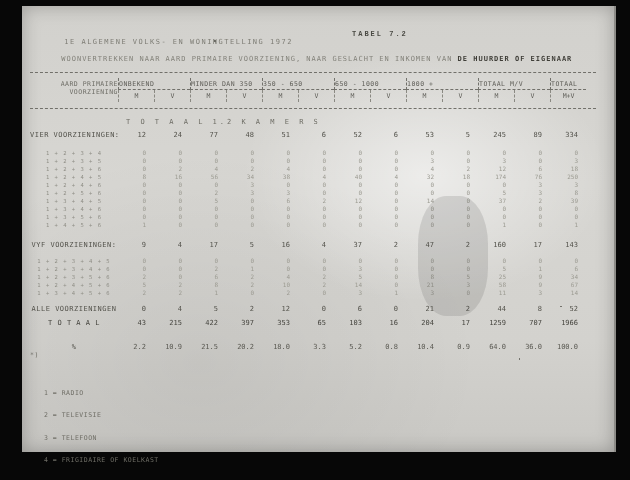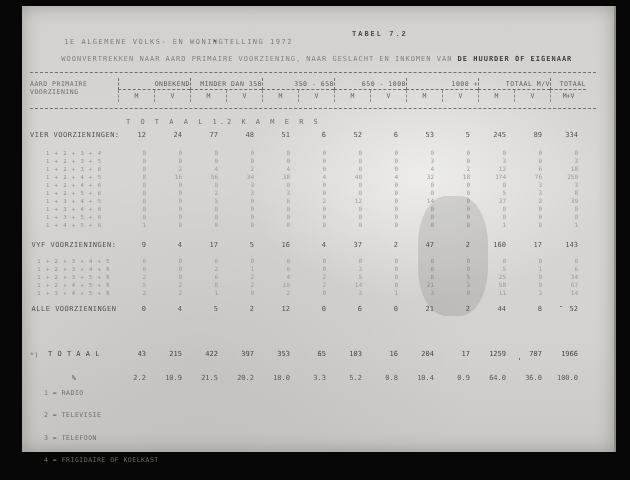--- a/index.html
+++ b/index.html
@@ -21,41 +21,41 @@
   .t-line{position:absolute;white-space:pre;color:#6b6a64;}
   .title-row{top:24px;left:0;width:570px;font-size:7px;letter-spacing:1.5px;color:#7d7c74;}
   .tabel-ref{position:absolute;left:322px;top:0;color:#4a4a44;font-weight:bold;letter-spacing:2px;font-family:Liberation Mono, monospace;}
   .subtitle-row{top:41px;left:0;font-size:7px;letter-spacing:1px;color:#83827a;}
   .subtitle-dark{color:#3f3e38;font-weight:bold;text-align:center;}
   .rule{position:absolute;left:0;width:566px;border-top:1px dashed #71706a;height:0;}
   .rule1{top:66px;}
   
   .grid{display:grid;grid-template-columns:88px repeat(13,36px);}
   .thead{position:absolute;top:72px;left:0;width:556px;font-size:6.5px;color:#5d5c56;}
-  .stub{grid-row:1 / span 2;padding-top:2px;letter-spacing:.5px;color:#6e6d66;line-height:8px;}
+  .stub{grid-row:1 / span 2;padding-top:2px;letter-spacing:.5px;color:#6e6d66;line-height:8px;text-align:right;}
   .gcell{
-    grid-row:1;text-align:right;padding:2px 0 1px 0;
+    grid-row:1;text-align:left;padding:2px 0 1px 0;
     border-left:1px dashed #71706a;border-bottom:1px dashed #71706a;
     white-space:nowrap;overflow:hidden;letter-spacing:.5px;
   }
   .scell{
     grid-row:2;text-align:center;padding:2px 0 2px 0;
     border-left:1px dashed #8a8982;
   }
   .thead-bottom{position:absolute;top:102px;left:0;width:566px;border-top:1px dashed #71706a;}
   
   .tbody{position:absolute;top:106px;left:0;width:556px;}
   .row{height:8px;line-height:8px;font-size:7px;}
   .row .lab{white-space:nowrap;overflow:visible;letter-spacing:.5px;text-align:center;}
   .row .val{text-align:right;padding-right:8px;}
   .banner{letter-spacing:3px;color:#6e6d65;padding-left:96px;font-size:7px;height:8px;line-height:8px;}
   .section{color:#53524b;}
   .sub{color:#9b9a91;font-size:6px;}
   .sub .lab{font-size:5.5px;letter-spacing:1px;color:#8f8e86;}
-  .total{color:#45443e;margin-top:31px;}
+  .total{color:#45443e;}
   .pct{color:#5a5952;}
   
   .footnote{position:absolute;top:346px;left:0;font-size:6.5px;line-height:7.5px;color:#6f6e66;letter-spacing:.5px;white-space:pre;}
   .fn-marker{position:absolute;left:0;top:0;}
   .fn-items{margin-left:14px;}
   
   .speck{position:absolute;background:#55544e;border-radius:50%;}
   .smudge{position:absolute;background:rgba(60,59,54,.14);border-radius:40%;}
 </style>
 </head>

